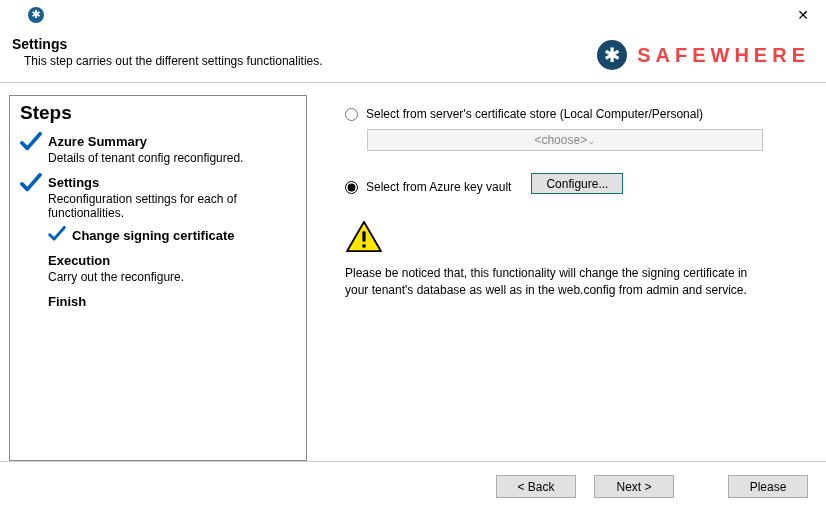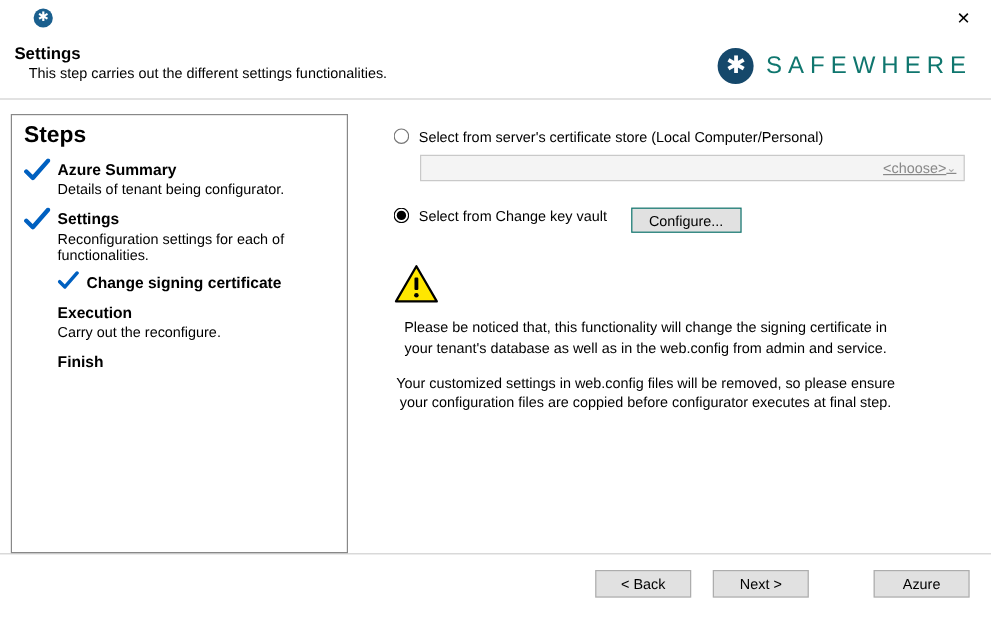--- a/index.html
+++ b/index.html
@@ -80,22 +80,22 @@
       color: #fff;
       position: absolute;
       left: 50%; top: 50%;
       transform: translate(-50%, -52%);
       font-size: 20px;
       line-height: 1;
     }
     .brand-text {
       font-size: 20px;
       letter-spacing: 5px;
-      font-weight: 400;
-      color: #0f766e;
+      font-weight: 700;
+      color: #ef4444;
     }
     .rule {
       height: 1px;
       background: #d0d0d0;
       margin: 0;
     }
     
     .main {
       display: flex;
       height: 378px;
@@ -148,43 +148,42 @@
       width: 22px; height: 20px;
     }
     svg.checkmark.small { width: 18px; height: 16px; }
     
     .content {
       flex: 1;
       padding: 24px 22px 10px 38px;
     }
     .opt-row {
       display: flex;
-      align-items: flex-start;
+      align-items: flex-end;
       gap: 8px;
       margin-bottom: 8px;
     }
     input[type="radio"] {
       width: 13px; height: 13px;
       accent-color: #000;
     }
     label.opt-label { font-size: 12px; }
     .dropdown {
       margin-left: 22px;
-      width: 454px;
+      width: 396px;
       height: 22px;
       border: 1px solid #c9c9c9;
       background: #f4f4f4;
       color: #888;
       display: flex;
       align-items: center;
-      justify-content: flex-end;
+      justify-content: center;
       padding: 0 6px;
       font-size: 12px;
       margin-bottom: 22px;
-      text-decoration: underline;
     }
     .dropdown .chev {
       color: #aaa;
       font-size: 10px;
     }
     .cfg-btn {
       border: 1px solid #0f766e;
       background: #e1e1e1;
       padding: 2px 14px;
       font-family: inherit;
@@ -197,21 +196,20 @@
       margin-left: 0px;
       margin-top: 26px;
     }
     .warn-icon {
       margin-bottom: 8px;
     }
     .warn-text {
       font-size: 12px;
       line-height: 1.4;
       max-width: 420px;
-      text-align: center;
     }
     .warn-text p { margin-bottom: 12px; }
     
     .footer {
       border-top: 1px solid #d0d0d0;
       display: flex;
       justify-content: flex-end;
       align-items: center;
       gap: 18px;
       padding: 8px 18px 0 0;
@@ -254,21 +252,21 @@
   <div class="steps">
     <div class="steps-title">Steps</div>
 
     <div class="step">
       <span class="check">
         <svg class="checkmark" viewBox="0 0 24 22">
             <path d="M2 12 L8 18 L22 2" stroke="#0060c0" stroke-width="4" fill="none" stroke-linecap="round" stroke-linejoin="round"></path>
           </svg>
       </span>
       <div class="label">Azure Summary</div>
-      <div class="desc">Details of tenant being configurator.</div>
+      <div class="desc">Details of tenant config reconfigured.</div>
     </div>
 
     <div class="step">
       <span class="check">
         <svg class="checkmark" viewBox="0 0 24 22">
             <path d="M2 12 L8 18 L22 2" stroke="#0060c0" stroke-width="4" fill="none" stroke-linecap="round" stroke-linejoin="round"></path>
           </svg>
       </span>
       <div class="label">Settings</div>
       <div class="desc">Reconfiguration settings for each of functionalities.</div>
@@ -298,38 +296,37 @@
       <input type="radio" name="src" style="">
       <label class="opt-label">Select from server's certificate store (Local Computer/Personal)</label>
     </div>
     <div class="dropdown">
       <span>&lt;choose&gt;</span>
       <span class="chev">⌄</span>
     </div>
 
     <div class="opt-row">
       <input type="radio" name="src" checked="" style="">
-      <label class="opt-label">Select from Change key vault</label>
+      <label class="opt-label">Select from Azure key vault</label>
       <button class="cfg-btn">Configure...</button>
     </div>
 
     <div class="warn-block">
       <div class="warn-icon">
         <svg width="38" height="34" viewBox="0 0 40 36">
           <path d="M20 2 L38 33 L2 33 Z" fill="#ffe600" stroke="#000" stroke-width="2" stroke-linejoin="round"></path>
           <rect x="18.3" y="12" width="3.4" height="11" fill="#000" rx="1"></rect>
           <circle cx="20" cy="27.5" r="2" fill="#000"></circle>
         </svg>
       </div>
       <div class="warn-text">
         <p>Please be noticed that, this functionality will change the signing certificate in your tenant's database as well as in the web.config from admin and service.</p>
-        <p>Your customized settings in web.config files will be removed, so please ensure your configuration files are coppied before configurator executes at final step.</p>
       </div>
     </div>
   </div>
 </div>
 
 <div class="footer">
   <button>&lt; Back</button>
   <button>Next &gt;</button>
   <span class="gap"></span>
-  <button>Azure</button>
+  <button>Please</button>
 </div>
 
 </body></html>

